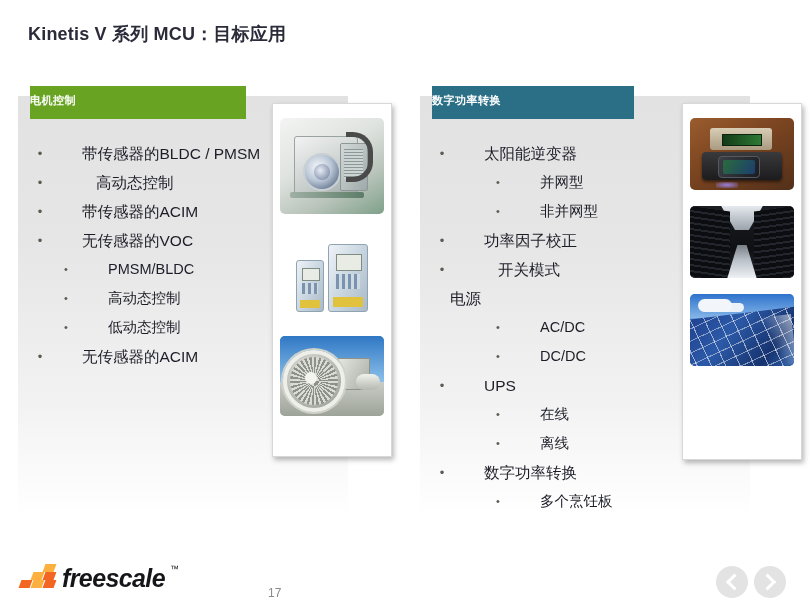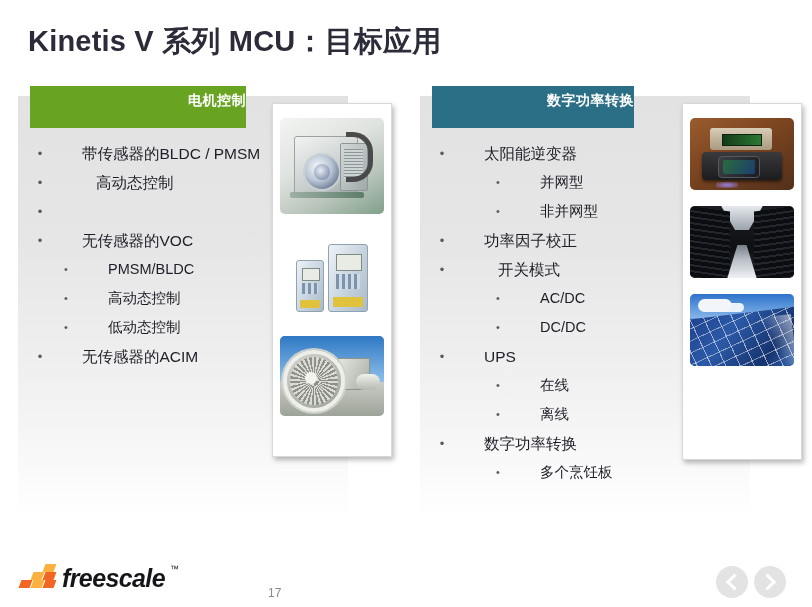--- a/index.html
+++ b/index.html
@@ -14,43 +14,43 @@
     overflow: hidden;
     font-family: "Liberation Sans", "DejaVu Sans", sans-serif;
     color: #1b1b26;
   }
 
   
   .slide-title {
     position: absolute;
     left: 28px;
     top: 22px;
-    font-size: 29px;
+    font-size: 18px;
     font-weight: bold;
     color: #2b2b3a;
     letter-spacing: 0.2px;
     white-space: nowrap;
   }
 
   
   .panel {
     position: absolute;
     background: linear-gradient(to bottom, #e2e2e2 0%, #e6e6e6 35%, #f2f2f2 72%, #ffffff 100%);
   }
   .panel-left  { left: 18px;  top: 96px; width: 330px; height: 420px; }
   .panel-right { left: 420px; top: 96px; width: 330px; height: 420px; }
 
   
   .sec-header {
     position: absolute;
-    height: 42px;
+    height: 33px;
     line-height: 29px;
-    text-align: right;
+    text-align: left;
     color: #ffffff;
-    font-size: 14px;
+    font-size: 11px;
     font-weight: bold;
     letter-spacing: 0.5px;
   }
   .sec-header-left  { left: 30px;  top: 86px; width: 216px; background: #68a421; }
   .sec-header-right { left: 432px; top: 86px; width: 202px; background: #2a6f86; }
 
   
   .bullets {
     position: absolute;
     font-size: 15.5px;
@@ -259,20 +259,21 @@
   <div class="bl lvl1">
     <span class="dot">•</span>
     <span class="txt">带传感器的BLDC / PMSM</span>
   </div>
   <div class="bl lvl1x">
     <span class="dot">•</span>
     <span class="txt">高动态控制</span>
   </div>
   <div class="bl lvl1">
     <span class="dot">•</span>
+    <span class="txt">带传感器的ACIM</span>
   </div>
   <div class="bl lvl1">
     <span class="dot">•</span>
     <span class="txt">无传感器的VOC</span>
   </div>
   <div class="bl lvl2">
     <span class="dot">•</span>
     <span class="txt">PMSM/BLDC</span>
   </div>
   <div class="bl lvl2">
@@ -341,20 +342,21 @@
     <span class="txt">非并网型</span>
   </div>
   <div class="bl lvl1">
     <span class="dot">•</span>
     <span class="txt">功率因子校正</span>
   </div>
   <div class="bl lvl1x">
     <span class="dot">•</span>
     <span class="txt">开关模式</span>
   </div>
+  <div class="cont">电源</div>
   <div class="bl lvl3">
     <span class="dot">•</span>
     <span class="txt">AC/DC</span>
   </div>
   <div class="bl lvl3">
     <span class="dot">•</span>
     <span class="txt">DC/DC</span>
   </div>
   <div class="bl lvl1">
     <span class="dot">•</span>

